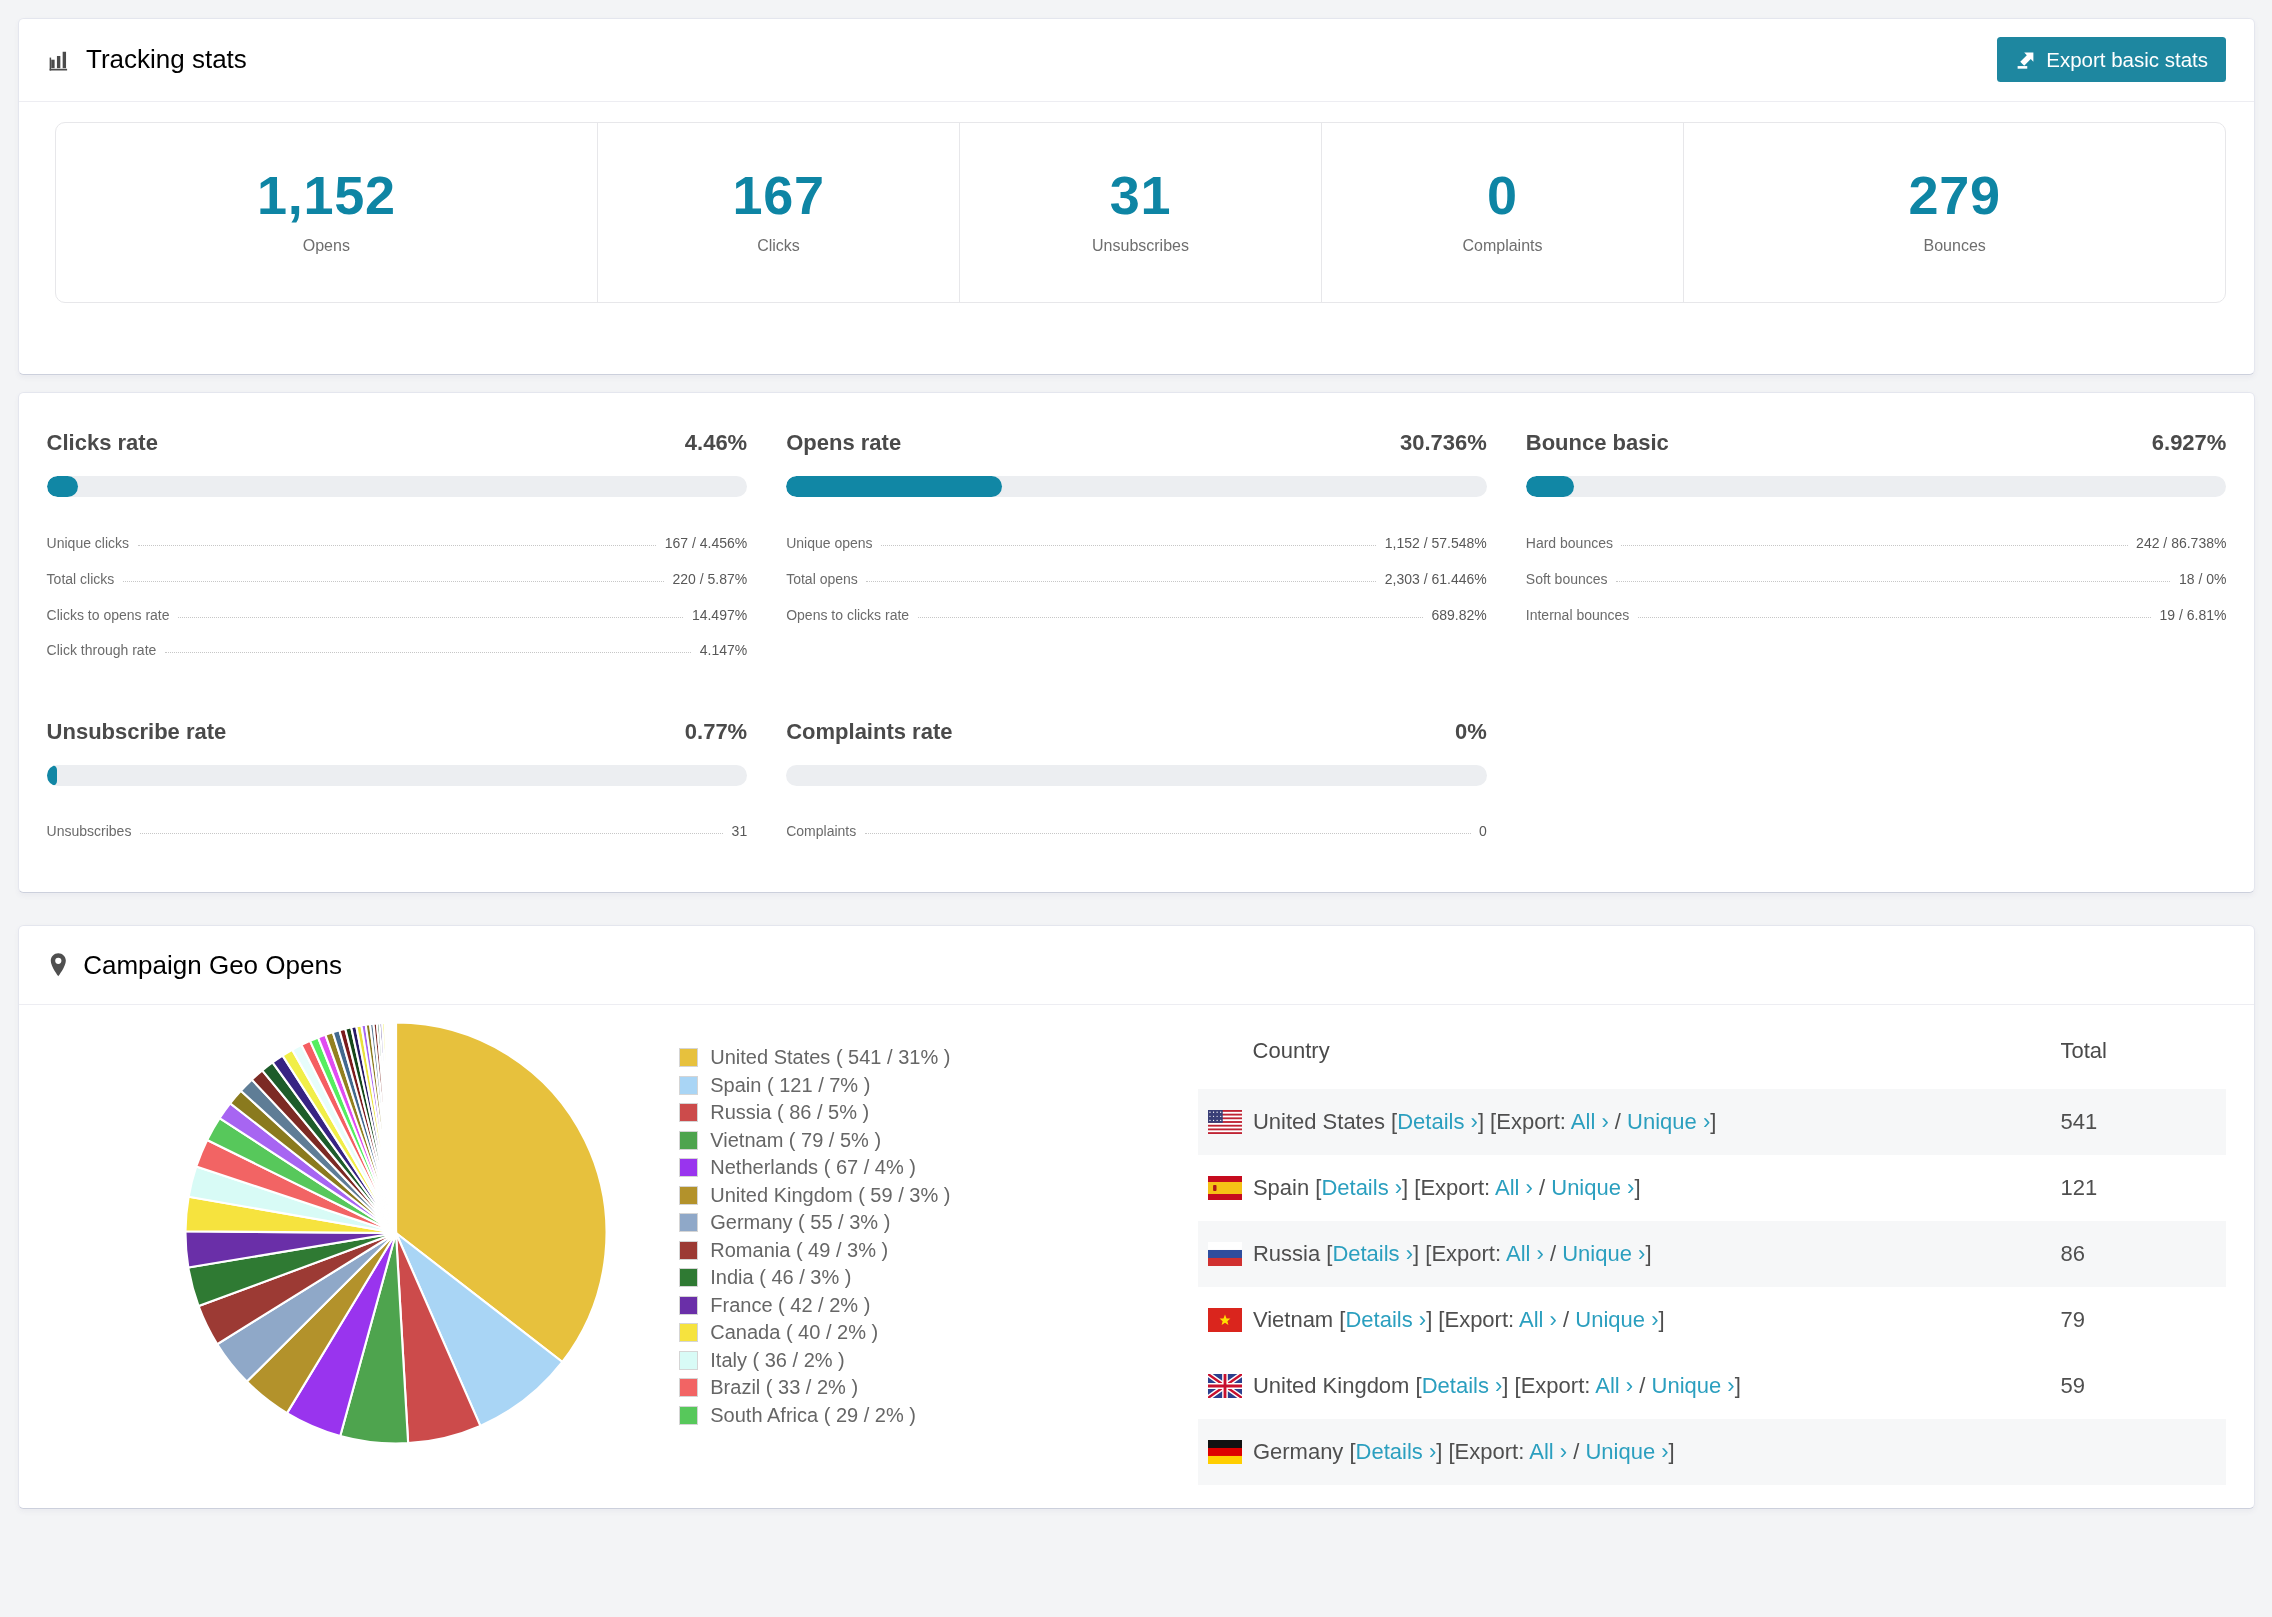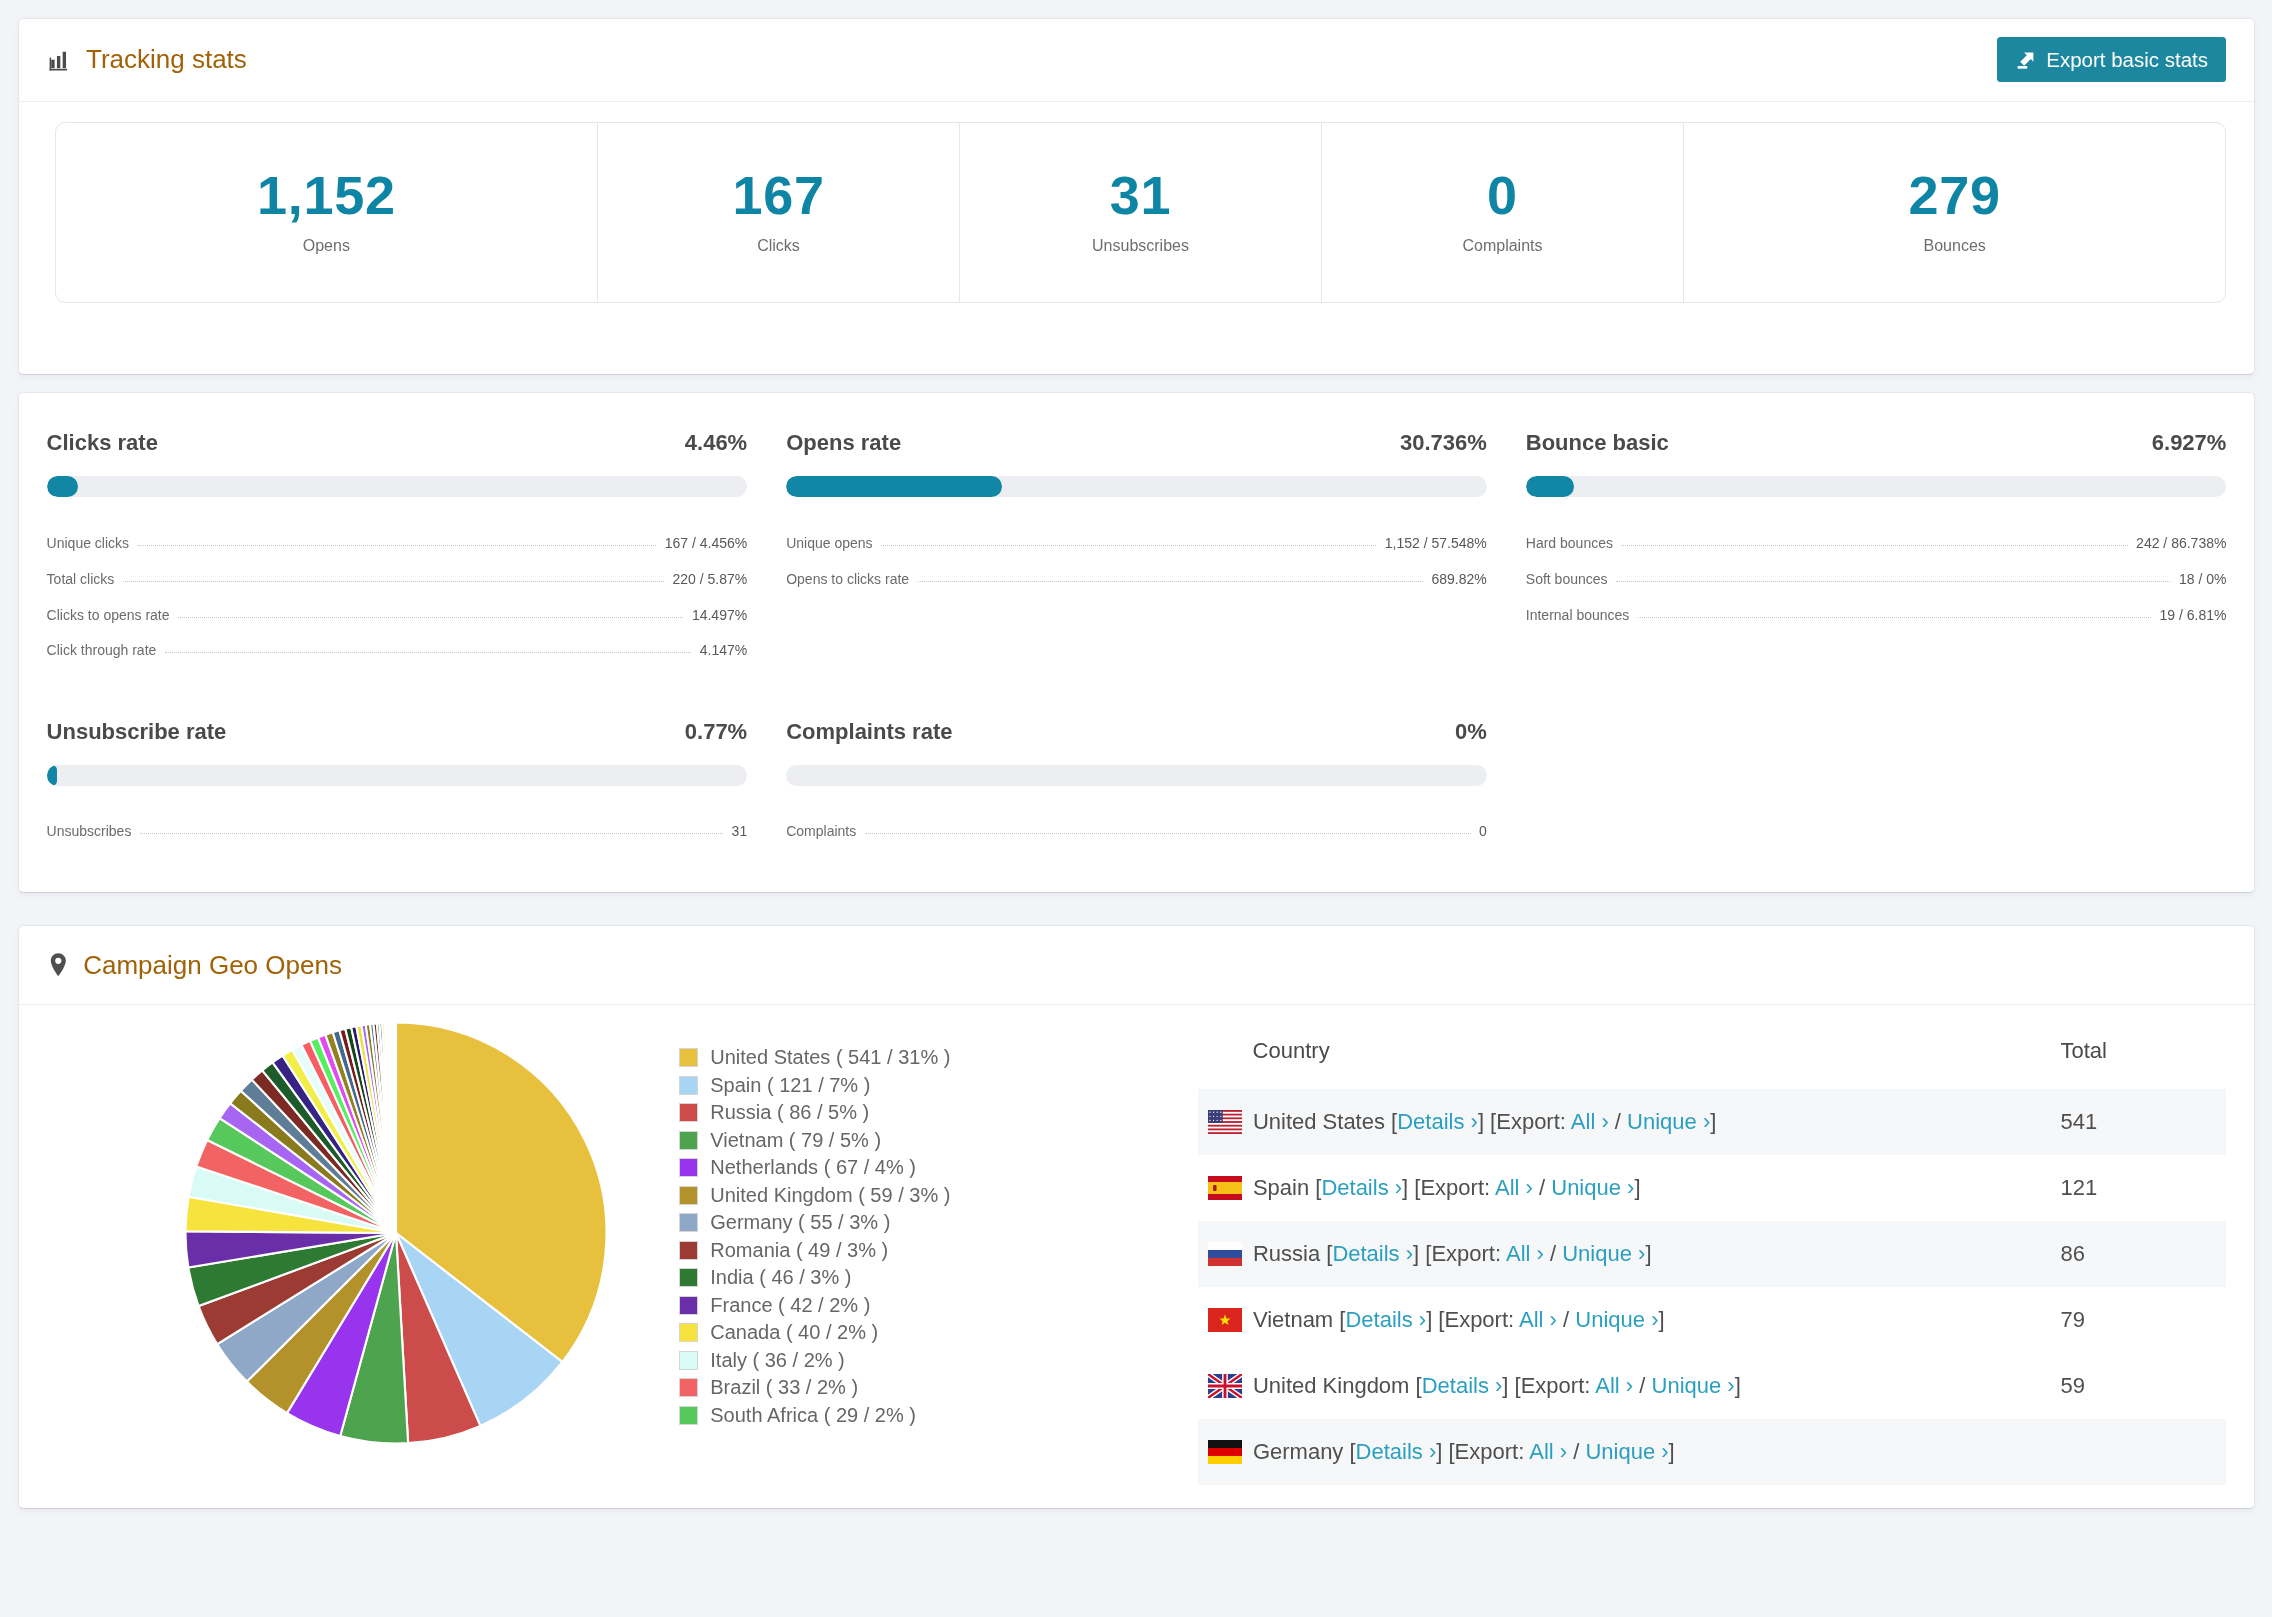--- a/index.html
+++ b/index.html
@@ -6,21 +6,21 @@
   body { font-family: "Liberation Sans", sans-serif; background:#f3f4f6; }
   .page { width:2273px; height:1618px; background:#f3f4f6; padding:17.6px 17.6px 0 17.6px; overflow:hidden; position:relative; }
 
   .card { background:#fff; border:0.7px solid #e4e6ee; border-bottom:1.4px solid #ccd0dc; border-radius:5.6px;
           box-shadow:0 2.8px 5.6px rgba(70,80,110,0.05); }
   .card + .card { margin-top:17.6px; }
   .geo-card { margin-top:32px !important; }
 
   .card-header { display:flex; justify-content:space-between; align-items:center;
                  padding:18.4px 28px; border-bottom:0.7px solid #ededf2; min-height:79px; }
-  .card-title { display:flex; align-items:center; gap:14px; font-size:26px; color:#a16207; }
+  .card-title { display:flex; align-items:center; gap:14px; font-size:26px; color:#000000; }
   .card-title .icon svg { display:block; }
 
   .export-btn { display:flex; align-items:center; gap:10px; background:#1e87a0; color:#fff;
                 font-size:20.5px; padding:10.6px 18.4px; border:none; border-radius:3.5px; cursor:pointer;
                 font-family:"Liberation Sans", sans-serif; }
   .export-btn svg { display:block; }
 
   
   .stats-row { margin:20px 28px 71px 36px; border:0.7px solid #e7e7ea; border-radius:10px; display:flex; }
   .stat-cell { padding:41px 0 47px 0; text-align:center; border-right:0.7px solid #e7e7ea; }
@@ -150,20 +150,25 @@
             <span>Opens rate</span>
             <span>30.736%</span>
           </div>
           <div class="bar-track">
             <div class="bar-fill" style="width: 30.736%; min-width: 10px;"></div>
           </div>
           <div class="rate-row">
             <span class="lbl">Unique opens</span>
             <span class="dots"></span>
             <span class="val">1,152 / 57.548%</span>
+          </div>
+          <div class="rate-row">
+            <span class="lbl">Total opens</span>
+            <span class="dots"></span>
+            <span class="val">2,303 / 61.446%</span>
           </div>
           <div class="rate-row">
             <span class="lbl">Opens to clicks rate</span>
             <span class="dots"></span>
             <span class="val">689.82%</span>
           </div>
         </div>
         <div class="rate-col">
           <div class="rate-head">
             <span>Bounce basic</span>

